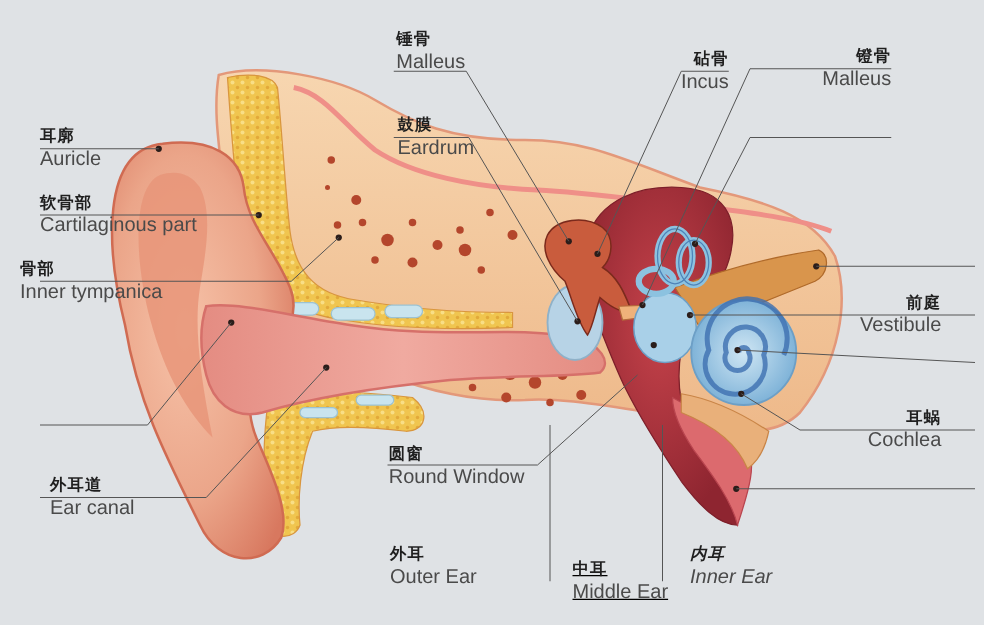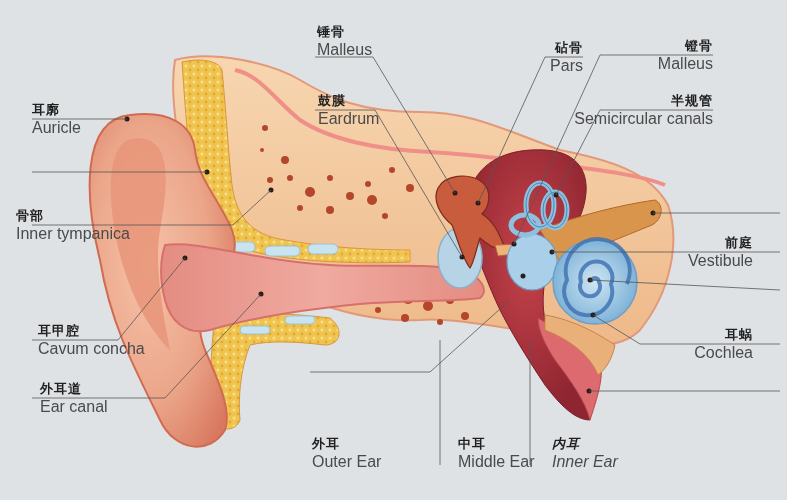--- a/index.html
+++ b/index.html
@@ -167,69 +167,69 @@
     <polyline points="310,372 430,372 510,300"></polyline>
     <polyline points="440,340 440,465"></polyline>
     <polyline points="530,340 530,465"></polyline>
   </g>
 </svg>
 
 <div class="lbl left" style="left:32px; top:101px;">
   <span class="zh">耳廓</span>
   <span class="en">Auricle</span>
 </div>
+<div class="lbl left" style="left:32px; top:154px;">
+  <span class="zh">软骨部</span>
+  <span class="en">Cartilaginous part</span>
+</div>
 <div class="lbl left" style="left:16px; top:207px;">
   <span class="zh">骨部</span>
   <span class="en">Inner tympanica</span>
 </div>
-<div class="lbl left" style="left:38px; top:322px;">
-  <span class="zh">耳甲腔</span>
-  <span class="en">Cavum concha</span>
-</div>
 <div class="lbl left" style="left:40px; top:380px;">
   <span class="zh">外耳道</span>
   <span class="en">Ear canal</span>
 </div>
 
 <div class="lbl left" style="left:317px; top:23px;">
   <span class="zh">锤骨</span>
   <span class="en">Malleus</span>
 </div>
 <div class="lbl left" style="left:318px; top:92px;">
   <span class="zh">鼓膜</span>
   <span class="en">Eardrum</span>
 </div>
 
 <div class="lbl right" style="right:204px; top:39px;">
   <span class="zh">砧骨</span>
-  <span class="en">Pars</span>
+  <span class="en">Incus</span>
 </div>
 <div class="lbl right" style="right:74px; top:37px;">
   <span class="zh">镫骨</span>
   <span class="en">Malleus</span>
 </div>
-<div class="lbl right" style="right:74px; top:92px;">
-  <span class="zh">半规管</span>
-  <span class="en">Semicircular canals</span>
-</div>
 
 <div class="lbl right" style="right:34px; top:234px;">
   <span class="zh">前庭</span>
   <span class="en">Vestibule</span>
 </div>
 <div class="lbl right" style="right:34px; top:326px;">
   <span class="zh">耳蜗</span>
   <span class="en">Cochlea</span>
 </div>
 
+<div class="lbl left" style="left:311px; top:355px;">
+  <span class="zh">圆窗</span>
+  <span class="en">Round Window</span>
+</div>
 <div class="lbl left" style="left:312px; top:435px;">
   <span class="zh">外耳</span>
   <span class="en">Outer Ear</span>
 </div>
-<div class="lbl left" style="left:458px; top:435px;">
+<div class="lbl left" style="left:458px; top:447px;text-decoration:underline;">
   <span class="zh">中耳</span>
   <span class="en">Middle Ear</span>
 </div>
 <div class="lbl left" style="left:552px; top:435px;font-style:italic;">
   <span class="zh">内耳</span>
   <span class="en">Inner Ear</span>
 </div>
 
 </div>
 

